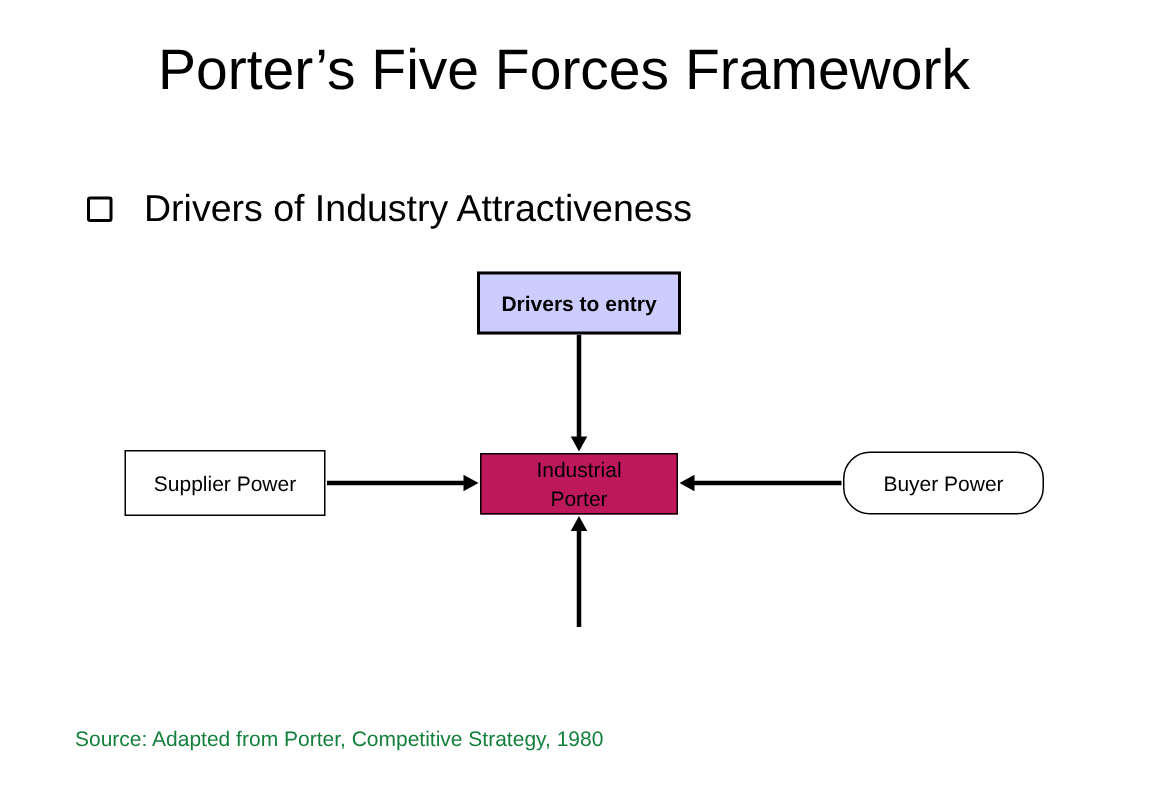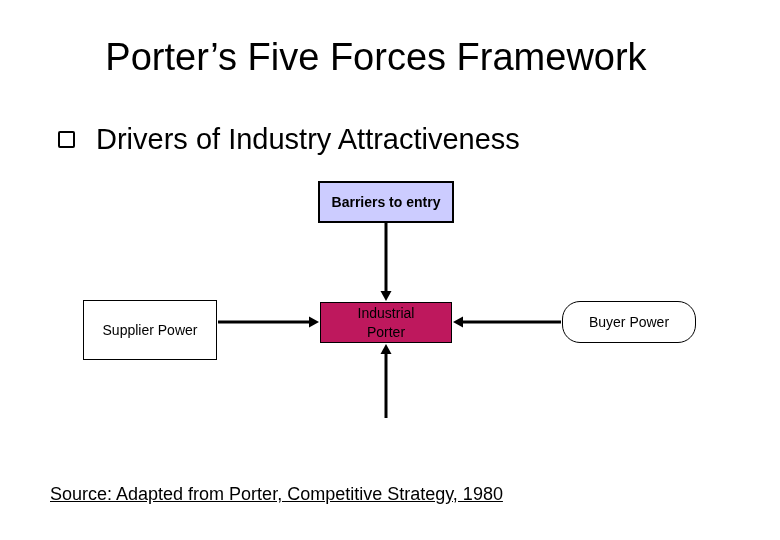--- a/index.html
+++ b/index.html
@@ -8,21 +8,21 @@
     position: relative;
     width: 780px;
     height: 540px;
     background: #ffffff;
     font-family: "Liberation Sans", "DejaVu Sans", sans-serif;
     color: #000000;
     overflow: hidden;
   }
   .slide-title {
     position: absolute;
-    top: 36px;
+    top: 26px;
     left: 0;
     width: 752px;
     text-align: center;
     font-size: 38px;
     font-weight: normal;
     letter-spacing: 0px;
     color: #000000;
     white-space: nowrap;
   }
   .bullet-row {
@@ -36,21 +36,21 @@
   .bullet-square {
     display: inline-block;
     width: 17px;
     height: 17px;
     border: 2.5px solid #000000;
     border-radius: 2px;
     margin-top: 9px;
     flex: 0 0 auto;
   }
   .bullet-text {
-    font-size: 29px;
+    font-size: 25px;
     line-height: 34px;
     margin-left: 21px;
     color: #000000;
   }
   .diagram { position: absolute; inset: 0; }
   .dbox {
     position: absolute;
     display: flex;
     flex-direction: column;
     align-items: center;
@@ -60,33 +60,32 @@
     font-size: 14px;
     line-height: 19px;
     text-align: center;
     white-space: nowrap;
   }
   .dbox.barriers {
     left: 318px; top: 181px; width: 136px; height: 42px;
     border-width: 2px;
     font-weight: bold;
   }
-  .dbox.supplier { left: 83px;  top: 300px; width: 134px; height: 60px; }
+  .dbox.supplier { left: 83px;  top: 300px; width: 134px; height: 44px; }
   .dbox.rivalry  { left: 320px; top: 302px; width: 132px; height: 41px; }
   .dbox.buyer    { left: 562px; top: 301px; width: 134px; height: 42px; }
   .dbox.substitutes { left: 319px; top: 419px; width: 134px; height: 43px; }
   .arrow-layer { position: absolute; left: 0; top: 0; width: 780px; height: 540px; }
   .source-note {
     position: absolute;
     left: 50px;
     top: 484px;
-    font-size: 18px;
-    color: #000000;
+    font-size: 14px;
+    color: #15803d;
     white-space: nowrap;
-    text-decoration: underline;
   }
 </style>
 </head>
 <body>
 
 <div class="slide-title">Porter’s Five Forces Framework</div>
 
 <div class="bullet-row">
   <span class="bullet-square"></span>
   <span class="bullet-text">Drivers of Industry Attractiveness</span>
@@ -107,21 +106,21 @@
       <line x1="561" y1="322" x2="462" y2="322" stroke="#000000" stroke-width="3"></line>
       <polygon points="453,322 463,316.5 463,327.5" fill="#000000"></polygon>
     </g>
     <g>
       <line x1="386" y1="418" x2="386" y2="353" stroke="#000000" stroke-width="3"></line>
       <polygon points="386,344 380.5,354 391.5,354" fill="#000000"></polygon>
     </g>
   </svg>
 
   <div class="dbox barriers" style="background-color: rgb(204, 204, 255);">
-    <span>Barriers to entry</span>
+    <span>Drivers to entry</span>
   </div>
 
   <div class="dbox supplier" style="background-color: rgb(255, 255, 255);">
     <span>Supplier Power</span>
   </div>
 
   <div class="dbox rivalry" style="background-color: #be185d;">
     <span>Industrial</span>
     <span>Porter</span>
   </div>

